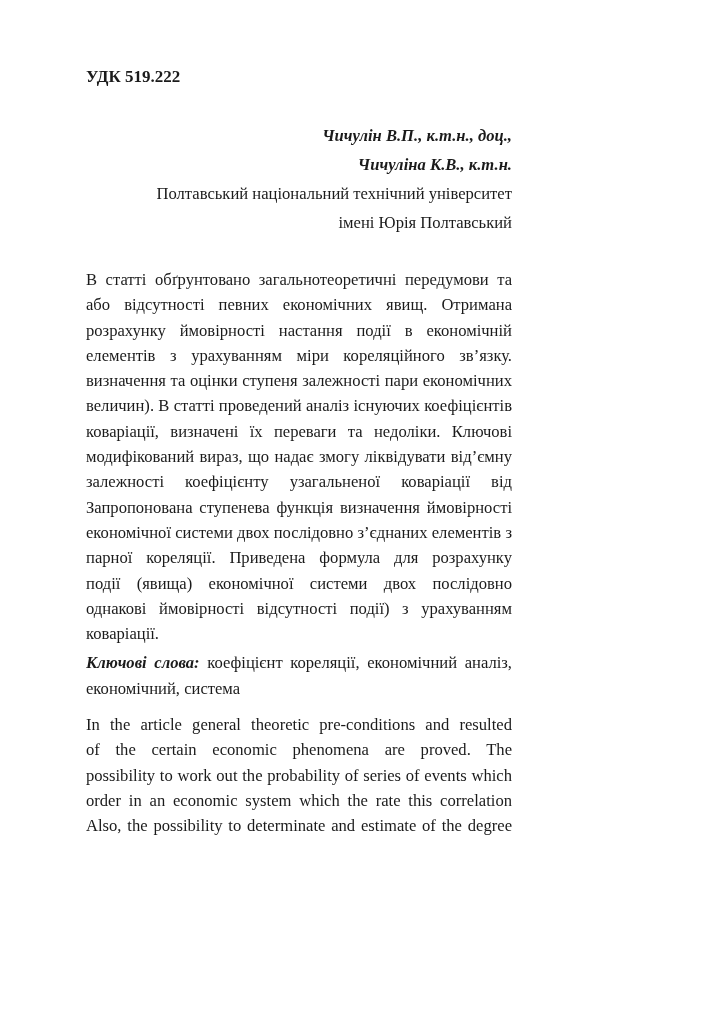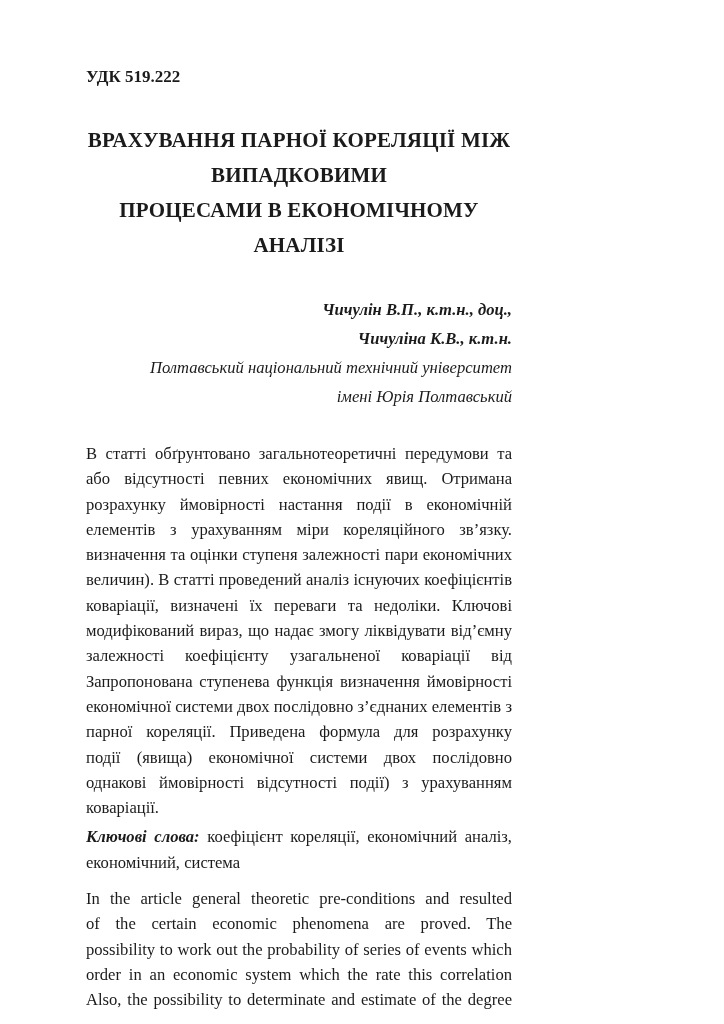--- a/index.html
+++ b/index.html
@@ -40,21 +40,20 @@
     margin-top: 32px;
     text-align: right;
     font-size: 16.6px;
     line-height: 29px;
   }
   .author-line {
     font-weight: bold;
     font-style: italic;
   }
   .affiliation-line {
-    font-style: italic;
   }
   .body-block {
     font-size: 16.6px;
   }
   .abstract-ua { margin-top: 30px; }
   .keywords    { margin-top: 4px;  }
   .abstract-en { margin-top: 11px; }
   .jline {
     line-height: 25.3px;
     height: 25.3px;
@@ -72,24 +71,20 @@
   }
 </style>
 </head>
 <body>
 
 <div class="page">
   <div class="content">
 
     <div class="udc">УДК 519.222</div>
 
-    <h1 class="title">
-      <div>ВРАХУВАННЯ ПАРНОЇ КОРЕЛЯЦІЇ МІЖ ВИПАДКОВИМИ</div>
-      <div>ПРОЦЕСАМИ В ЕКОНОМІЧНОМУ АНАЛІЗІ</div>
-    </h1>
 
     <div class="byline">
       <div class="author-line">Чичулін В.П., к.т.н., доц.,</div>
       <div class="author-line">Чичуліна К.В., к.т.н.</div>
       <div class="affiliation-line">Полтавський національний технічний університет</div>
       <div class="affiliation-line">імені Юрія Полтавський</div>
     </div>
 
     <div class="abstract-ua body-block">
       <div class="jline">В статті обґрунтовано загальнотеоретичні передумови та приведений алгоритм появи</div>

